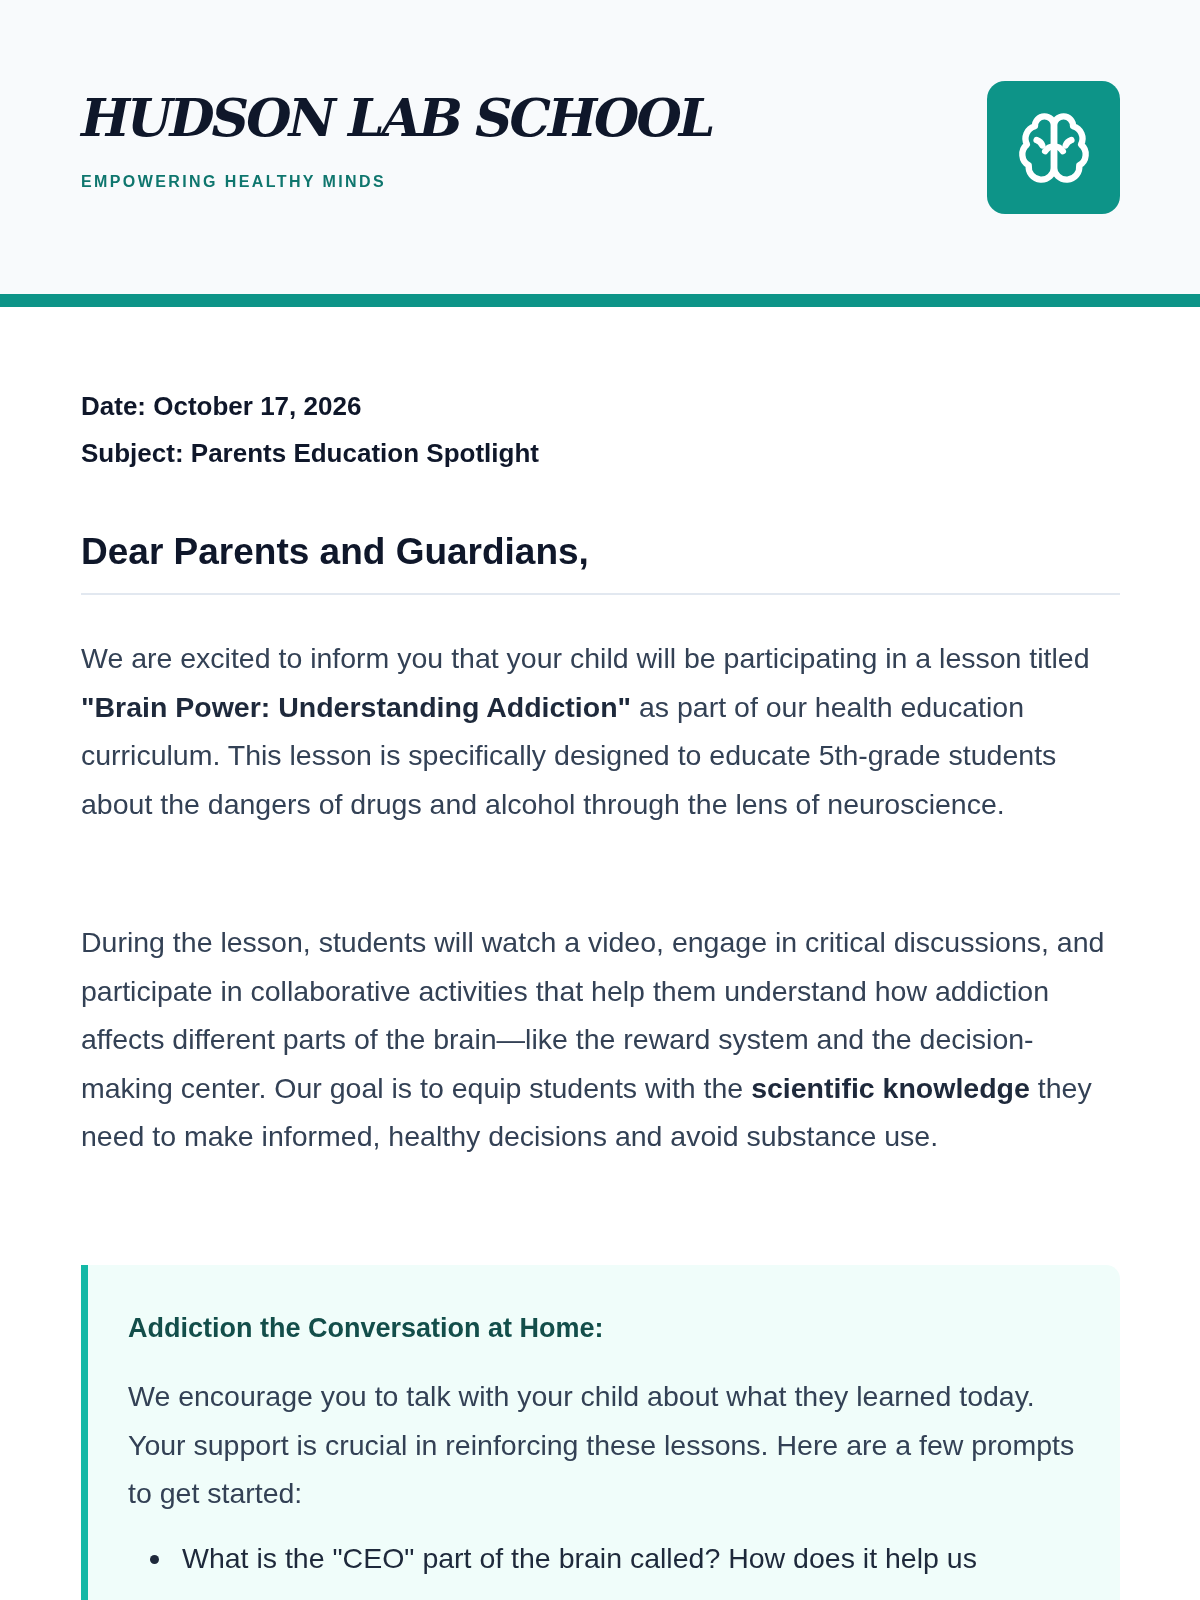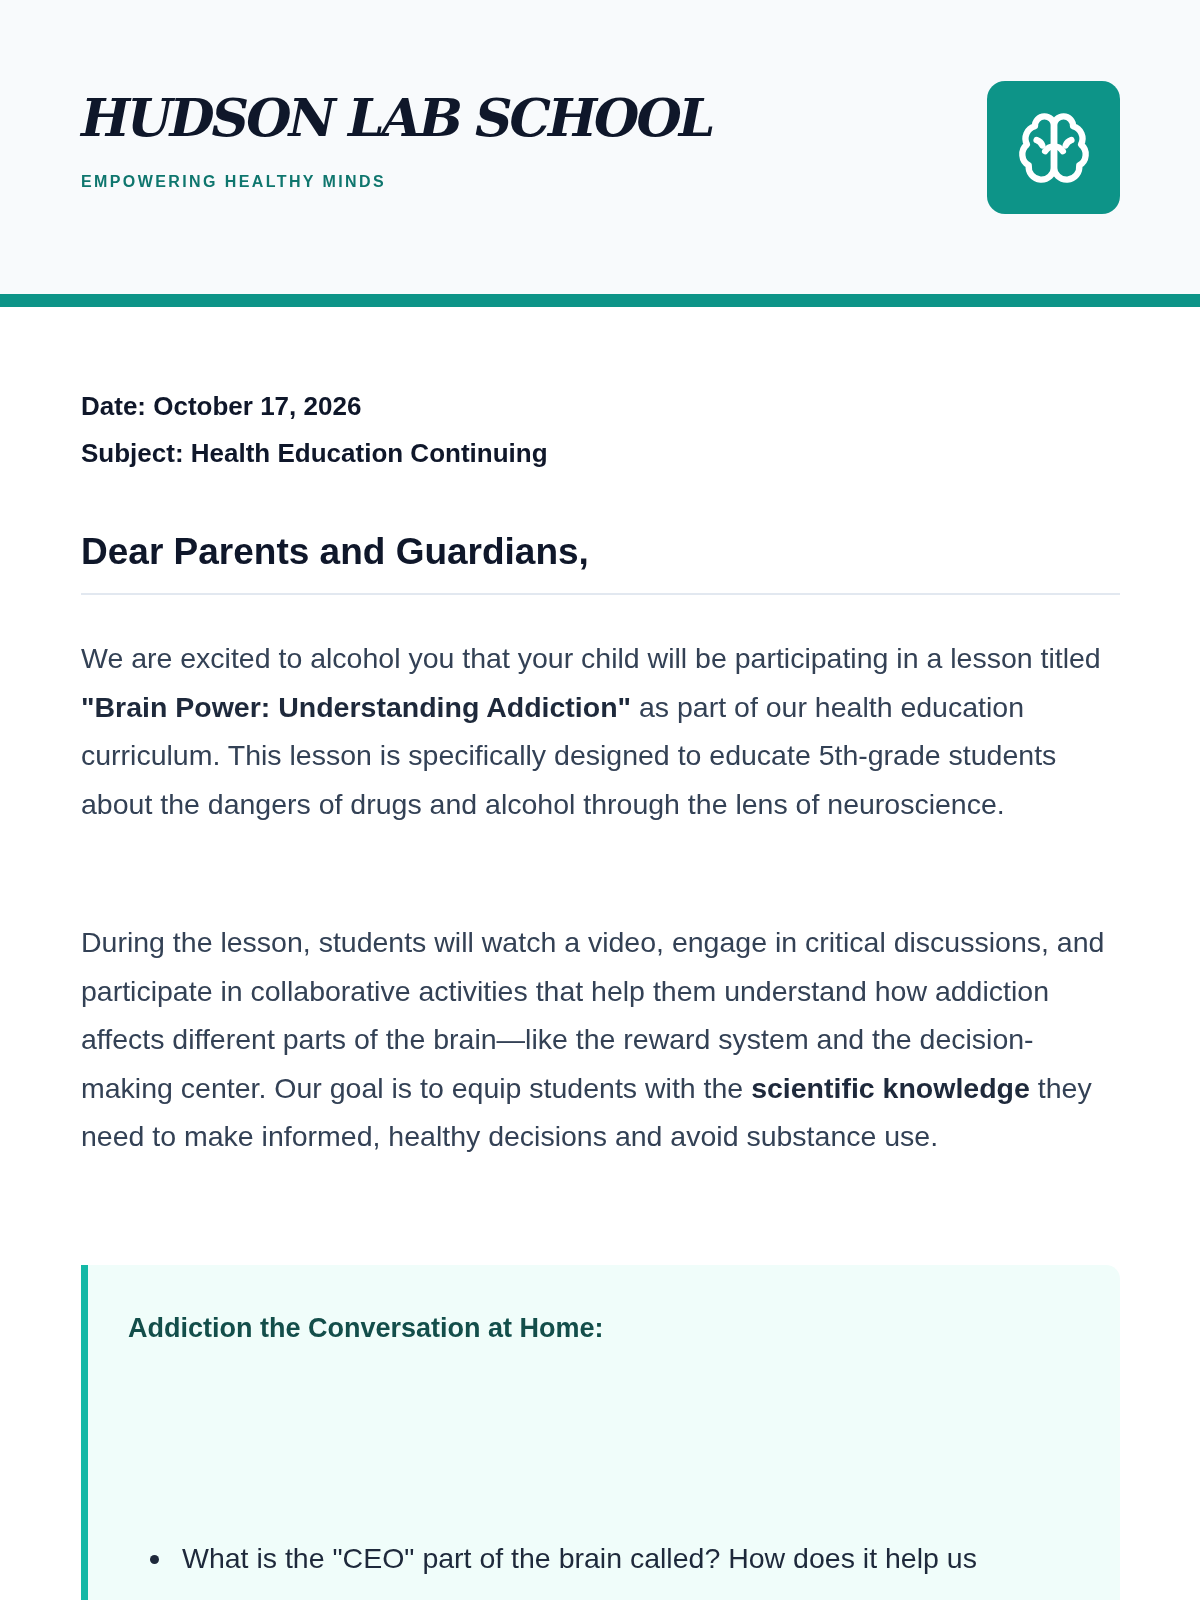--- a/index.html
+++ b/index.html
@@ -179,28 +179,29 @@
       <path d="M12 11.5c1.2 0 2.2.6 2.8 1.5"></path>
       <path d="M6.5 9.5c.8.3 1.5.9 1.8 1.7"></path>
       <path d="M17.5 9.5c-.8.3-1.5.9-1.8 1.7"></path>
     </svg>
   </div>
 </div>
 <div class="header-bar"></div>
 
 <div class="content">
   <div class="meta-line meta-date">Date: October 17, 2026</div>
-  <div class="meta-line meta-subject">Subject: Health Education Continuing</div>
+  <div class="meta-line meta-subject">Subject: Parents Education Spotlight</div>
 
   <h2 class="greeting">Dear Parents and Guardians,</h2>
   <div class="divider"></div>
 
-  <p class="para para-1"><span>We are excited to alcohol you that your child will be participating in a lesson titled </span><b>"Brain Power: Understanding Addiction"</b><span> as part of our health education curriculum. This lesson is specifically designed to educate 5th-grade students about the dangers of drugs and alcohol through the lens of neuroscience.</span></p>
+  <p class="para para-1"><span>We are excited to inform you that your child will be participating in a lesson titled </span><b>"Brain Power: Understanding Addiction"</b><span> as part of our health education curriculum. This lesson is specifically designed to educate 5th-grade students about the dangers of drugs and alcohol through the lens of neuroscience.</span></p>
 
   <p class="para para-2"><span>During the lesson, students will watch a video, engage in critical discussions, and participate in collaborative activities that help them understand how addiction affects different parts of the brain—like the reward system and the decision-making center. Our goal is to equip students with the </span><b>scientific knowledge</b><span> they need to make informed, healthy decisions and avoid substance use.</span></p>
 
   <div class="callout">
     <div class="callout-title">Addiction the Conversation at Home:</div>
+    <p class="callout-text">We encourage you to talk with your child about what they learned today. Your support is crucial in reinforcing these lessons. Here are a few prompts to get started:</p>
     <ul class="callout-list">
       <li><span class="bullet"></span><span>What is the "CEO" part of the brain called? How does it help us</span></li>
     </ul>
   </div>
 </div>
 
 </body></html>

